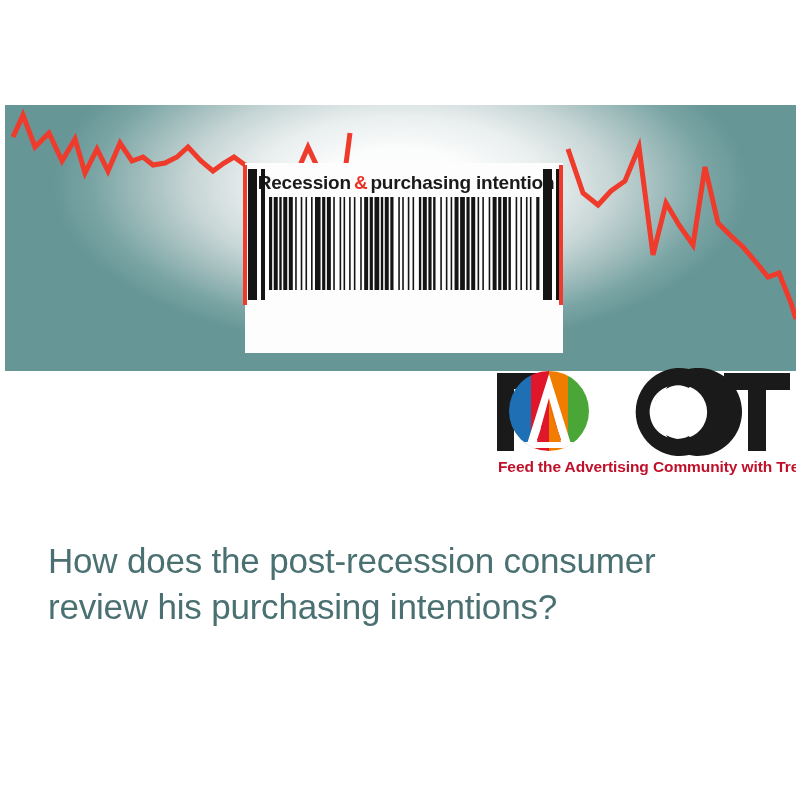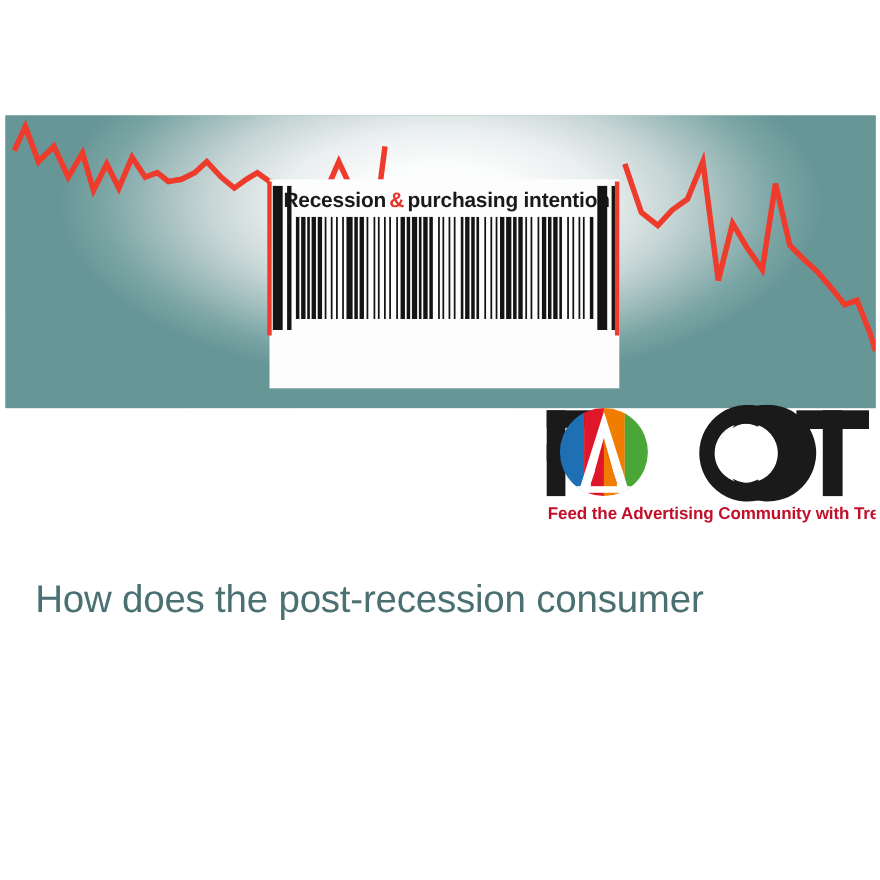--- a/index.html
+++ b/index.html
@@ -111,21 +111,21 @@
   #fact-logo .logo-svg { display: block; width: 100%; height: 100%; }
 
   
   #title-block {
     position: absolute;
     left: 32px;
     top: 522px;
     width: 730px;
   }
   #slide-title {
-    margin: 0;
+    margin: 16px;
     font-family: "Liberation Sans", sans-serif;
     font-weight: normal;
     font-size: 35px;
     line-height: 1.32;
     color: #4a7072;
     letter-spacing: -0.2px;
   }
   #slide-date {
     margin: 16px 0 0 0;
     font-family: "Liberation Sans", sans-serif;
@@ -270,16 +270,17 @@
         <rect x="256" y="5" width="18" height="78"></rect>
       </g>
 
       <text x="6" y="104" font-family="Liberation Sans, sans-serif" font-size="15.5" font-weight="600" fill="#c0102a" letter-spacing="-0.1">Feed the Advertising Community with Trends</text>
     </svg>
   </div>
 
   <div id="title-block">
     <h1 id="slide-title">
       <span>How does the post-recession consumer</span><br>
+      <span>review his purchasing intentions?</span>
     </h1>
   </div>
 
 </div>
 
 </body></html>

